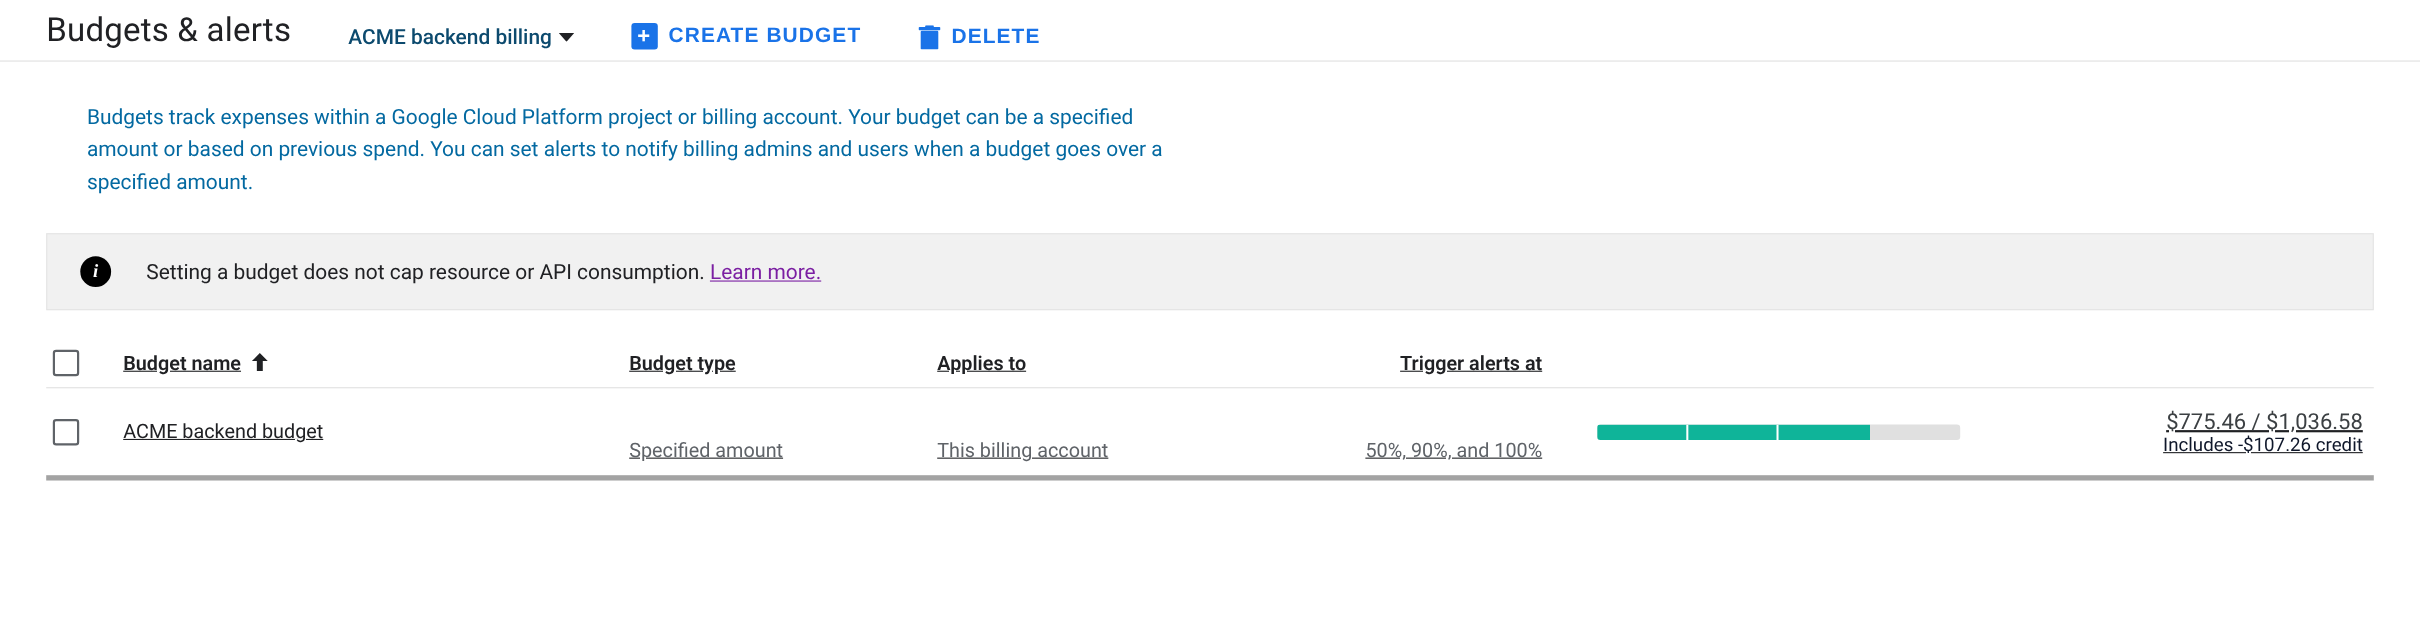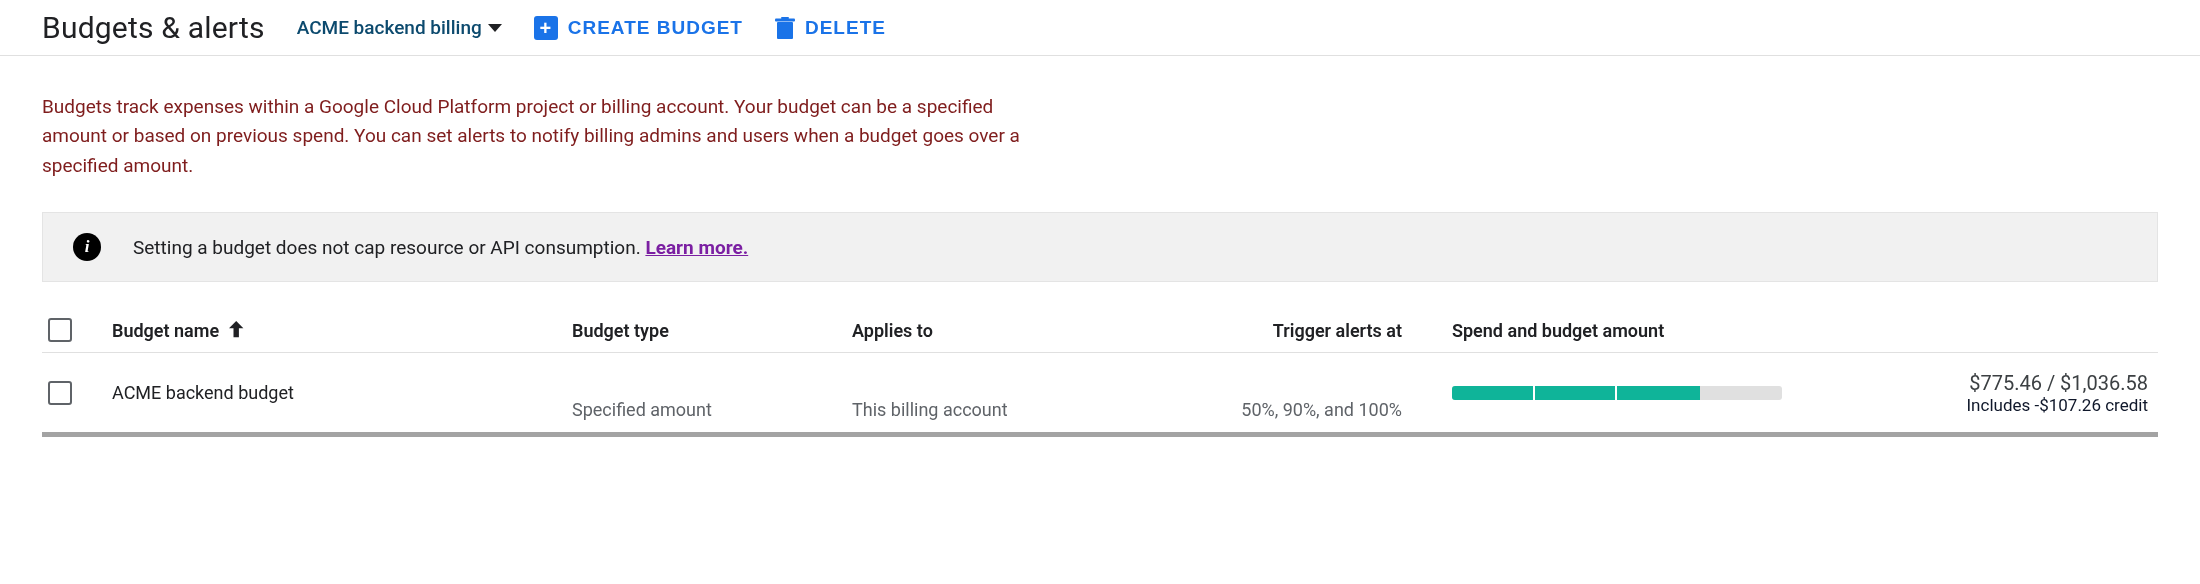--- a/index.html
+++ b/index.html
@@ -10,24 +10,24 @@
     body {
       font-family: Roboto, "Helvetica Neue", Arial, sans-serif;
       font-size: 18px;
       color: #202124;
       background: #fff;
       width: 2200px;
     }
     
     .header {
       display: flex;
-      align-items: center;
+      align-items: flex-end;
       padding: 10px 42px;
       border-bottom: 1px solid #e0e0e0;
-      gap: 32px;
+      gap: 52px;
     }
     .page-title {
       font-size: 30px;
       font-weight: 400;
       color: #202124;
       letter-spacing: 0.2px;
     }
     .account-selector {
       display: flex;
       align-items: center;
@@ -70,23 +70,24 @@
       display: block;
       fill: #1a73e8;
     }
     
     .content {
       padding: 36px 42px 0 42px;
     }
     .description {
       font-size: 19px;
       line-height: 1.55;
-      color: #7f1d1d;
+      color: #0369a1;
       max-width: 980px;
       margin-bottom: 32px;
+      margin-left: 37px;
     }
     .info-banner {
       display: flex;
       align-items: center;
       background: #f1f1f1;
       border: 1px solid #e4e4e4;
       padding: 20px 30px;
       gap: 32px;
       margin-bottom: 26px;
     }
@@ -106,31 +107,31 @@
       flex-shrink: 0;
     }
     .info-text {
       font-size: 19px;
       color: #202124;
     }
     .learn-more {
       color: #7b1fa2;
       text-decoration: underline;
       cursor: pointer;
-      font-weight: bold;
     }
     
     .table {
       width: 100%;
     }
     .table-header, .table-row {
       display: grid;
       grid-template-columns: 70px 460px 280px 320px 280px 1fr 260px;
       align-items: center;
       padding: 10px 0;
+      text-decoration: underline;
     }
     .table-header {
       border-bottom: 1px solid #e0e0e0;
       font-weight: 600;
       font-size: 18px;
     }
     .table-row {
       border-bottom: 5px solid #a3a3a3;
       font-size: 18px;
       padding: 12px 0;
@@ -239,21 +240,20 @@
         <span>Budget name</span>
         <span class="sort-icon">
           <svg width="16" height="18" viewBox="0 0 16 18">
               <path d="M8 0 L16 8 L11 8 L11 18 L5 18 L5 8 L0 8 Z" fill="#202124" transform="scale(0.9)"></path>
             </svg>
         </span>
       </div>
       <div>Budget type</div>
       <div>Applies to</div>
       <div class="trigger-col">Trigger alerts at</div>
-      <div class="spend-header">Spend and budget amount</div>
       <div></div>
     </div>
 
     <div class="table-row">
       <div>
         <div class="checkbox"></div>
       </div>
       <div>ACME backend budget</div>
       <div class="muted">Specified amount</div>
       <div class="muted">This billing account</div>

